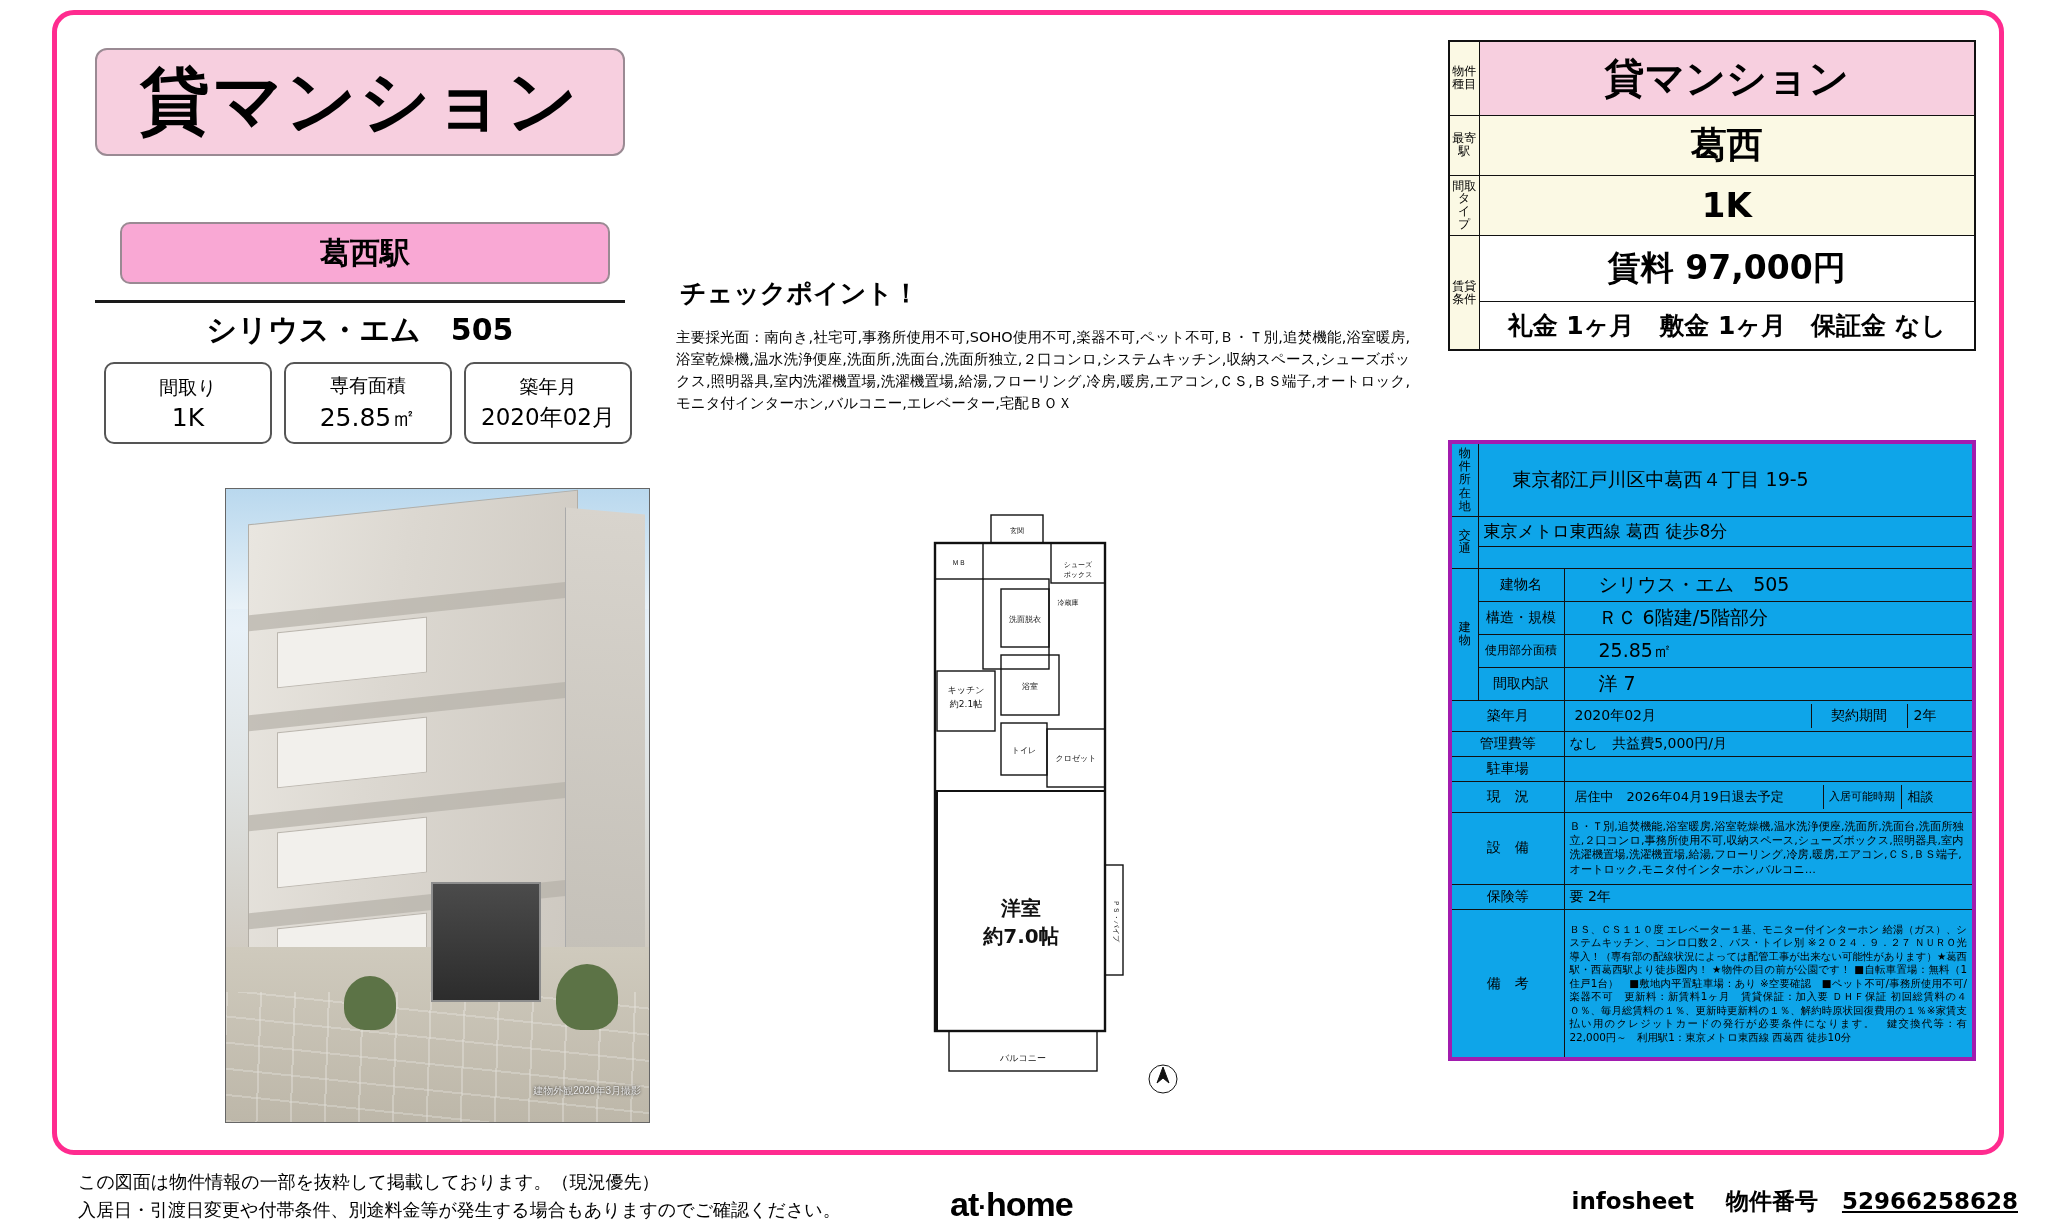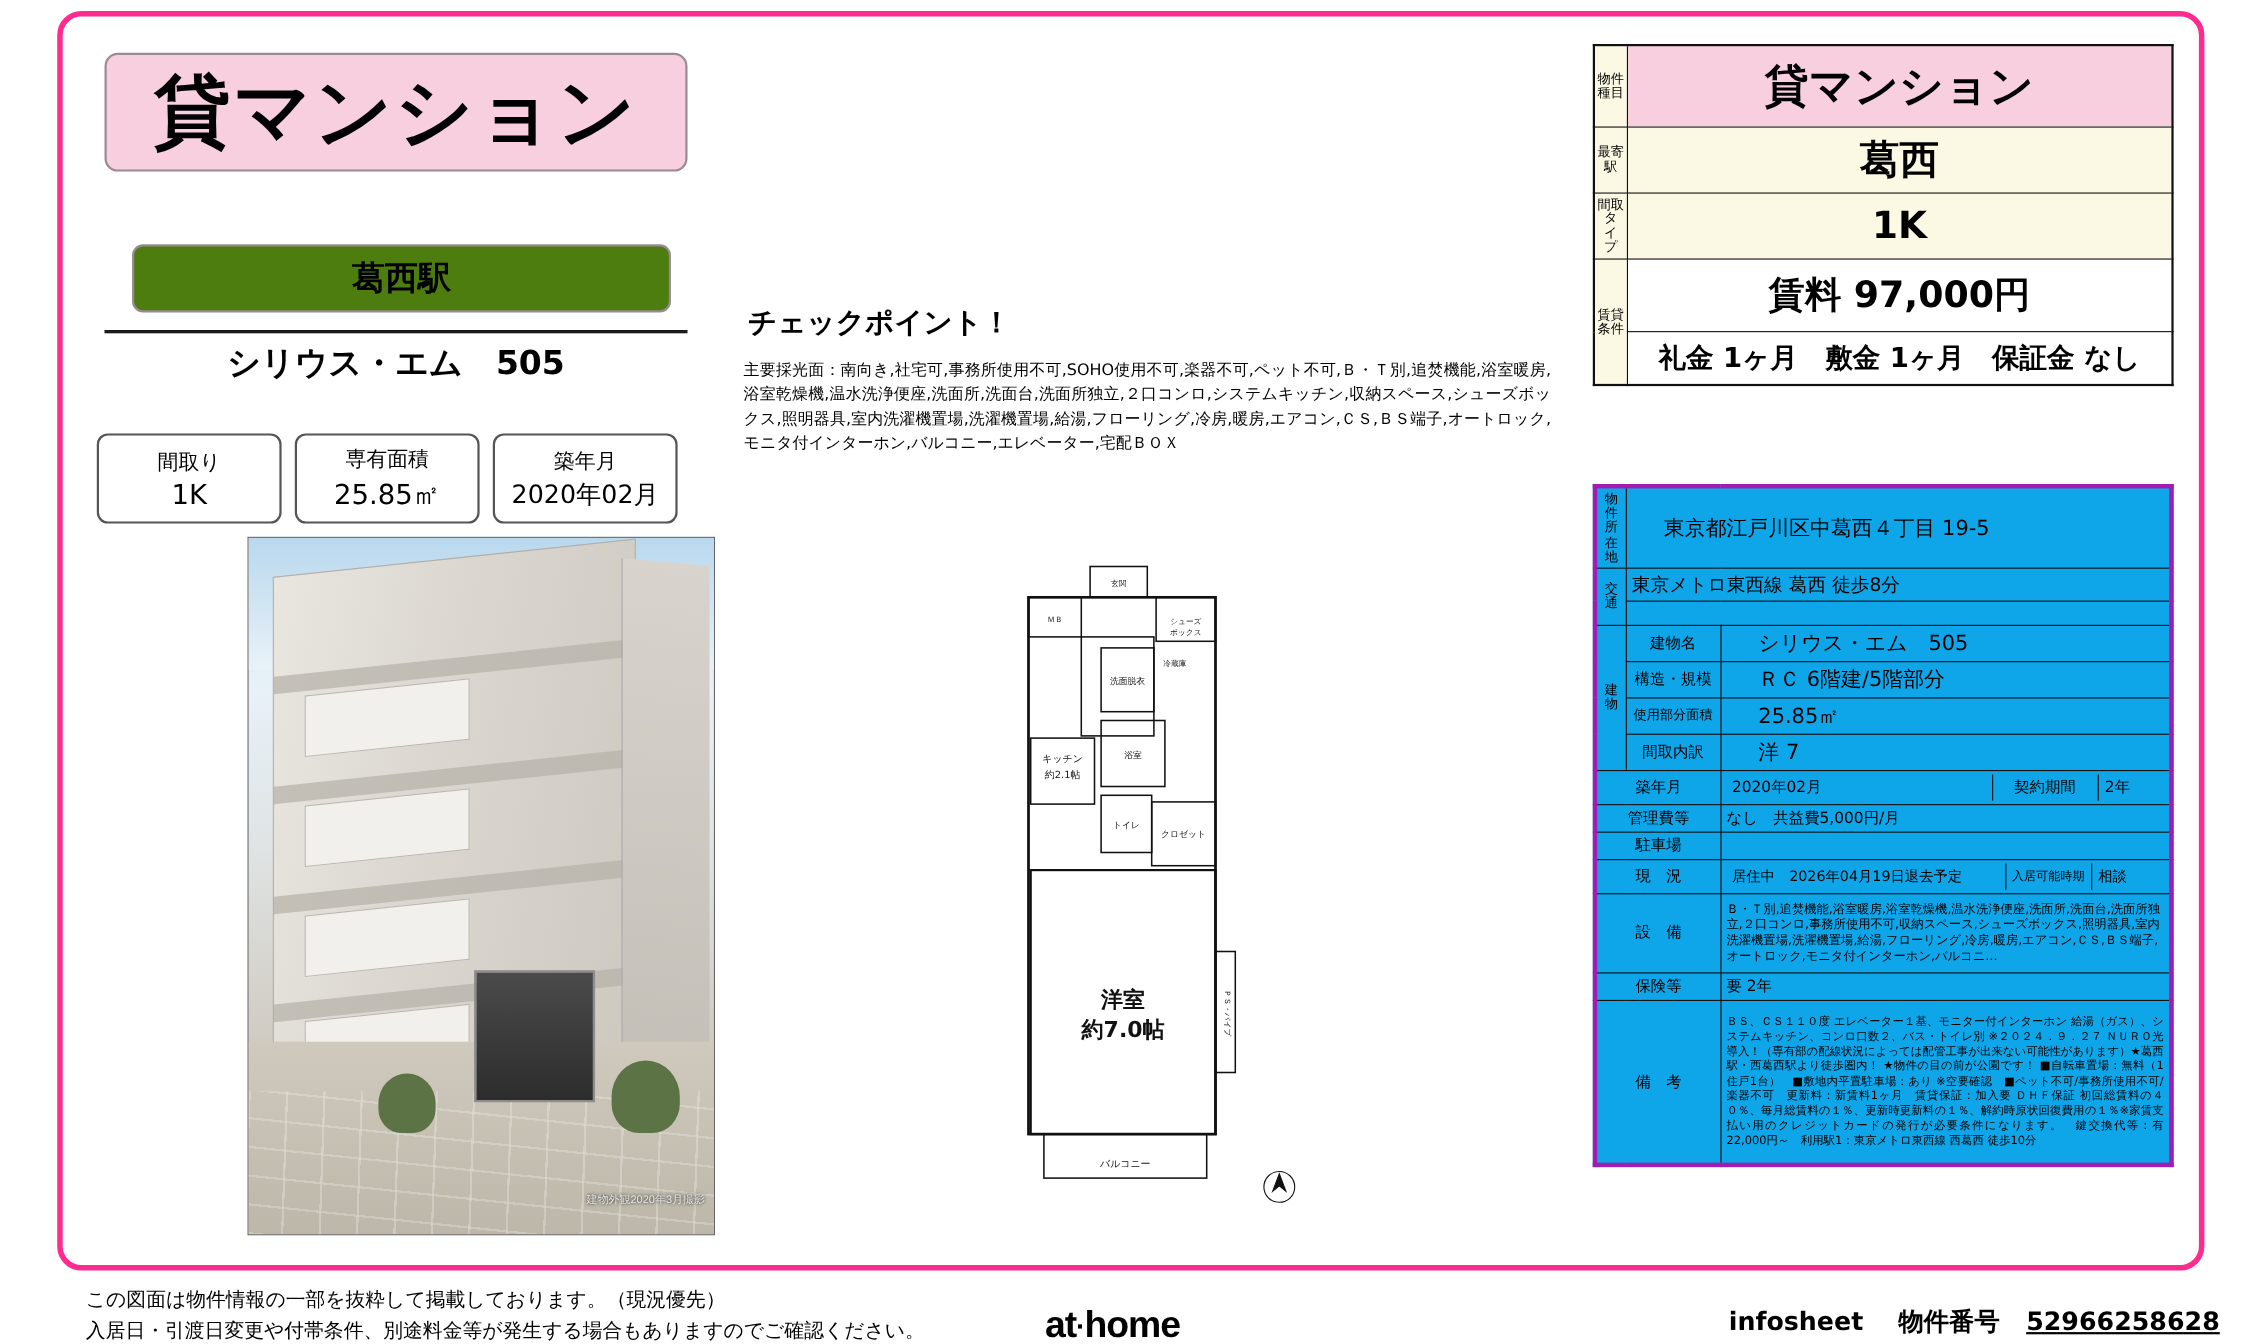--- a/index.html
+++ b/index.html
@@ -26,35 +26,35 @@
     position:absolute; left:95px; top:48px; width:530px; height:108px;
     background:#f7cfdf; border:2px solid #9a8a93; border-radius:12px;
     display:flex; align-items:center; justify-content:center;
   }
   .title-box span {
     font-size:70px; font-weight:bold; letter-spacing:2px;
     font-family:"DejaVu Sans", sans-serif;
   }
   .station-box {
     position:absolute; left:120px; top:222px; width:490px; height:62px;
-    background:#4d7c0f; border:2px solid #9a8a93; border-radius:10px;
+    background:#f9a8d4; border:2px solid #9a8a93; border-radius:10px;
     display:flex; align-items:center; justify-content:center;
   }
   .station-box span { font-size:30px; font-weight:bold; font-family:"DejaVu Sans", sans-serif; }
 
   .bldg-name {
     position:absolute; left:95px; top:310px; width:530px;
     text-align:center; font-size:30px; font-weight:bold;
     font-family:"DejaVu Sans", sans-serif;
   }
   .bldg-name-rule {
     position:absolute; left:95px; top:300px; width:530px; height:3px; background:#1a1a1a;
   }
 
-  .spec-row { position:absolute; left:88px; top:362px; width:540px; display:flex; gap:12px;margin-top:32px; }
+  .spec-row { position:absolute; left:104px; top:362px; width:540px; display:flex; gap:12px; }
   .spec-cell {
     width:168px; height:82px; border:2px solid #555; border-radius:10px;
     background:#fff; display:flex; flex-direction:column; align-items:center; justify-content:center;
     font-family:"DejaVu Sans", sans-serif;
   }
   .spec-cell .k { font-size:19px; }
   .spec-cell .v { font-size:25px; margin-top:2px; }
   .spec-cell .v.small { font-size:23px; }
 
   

